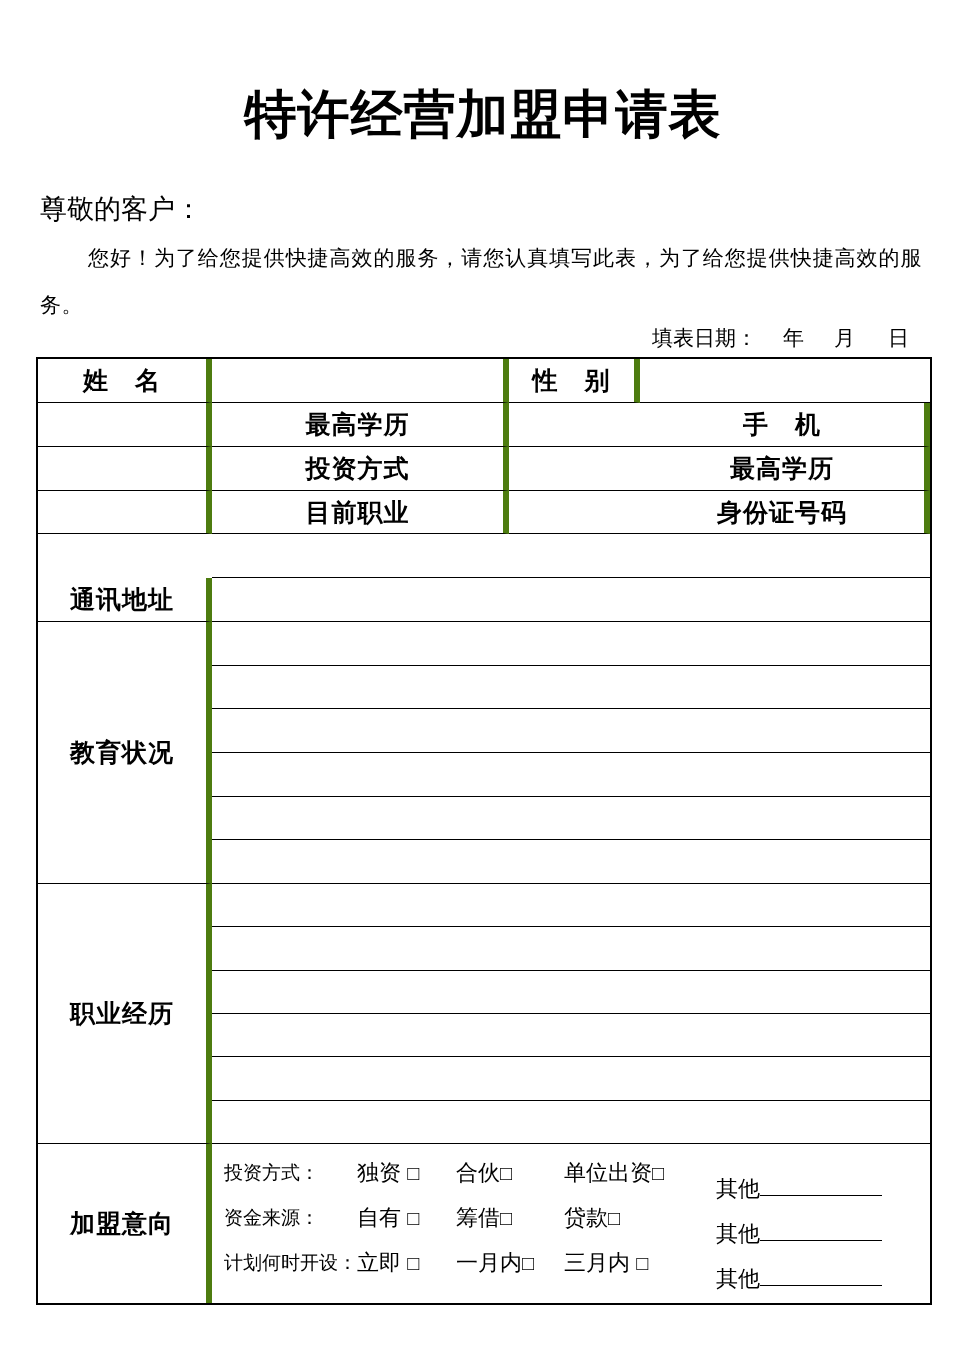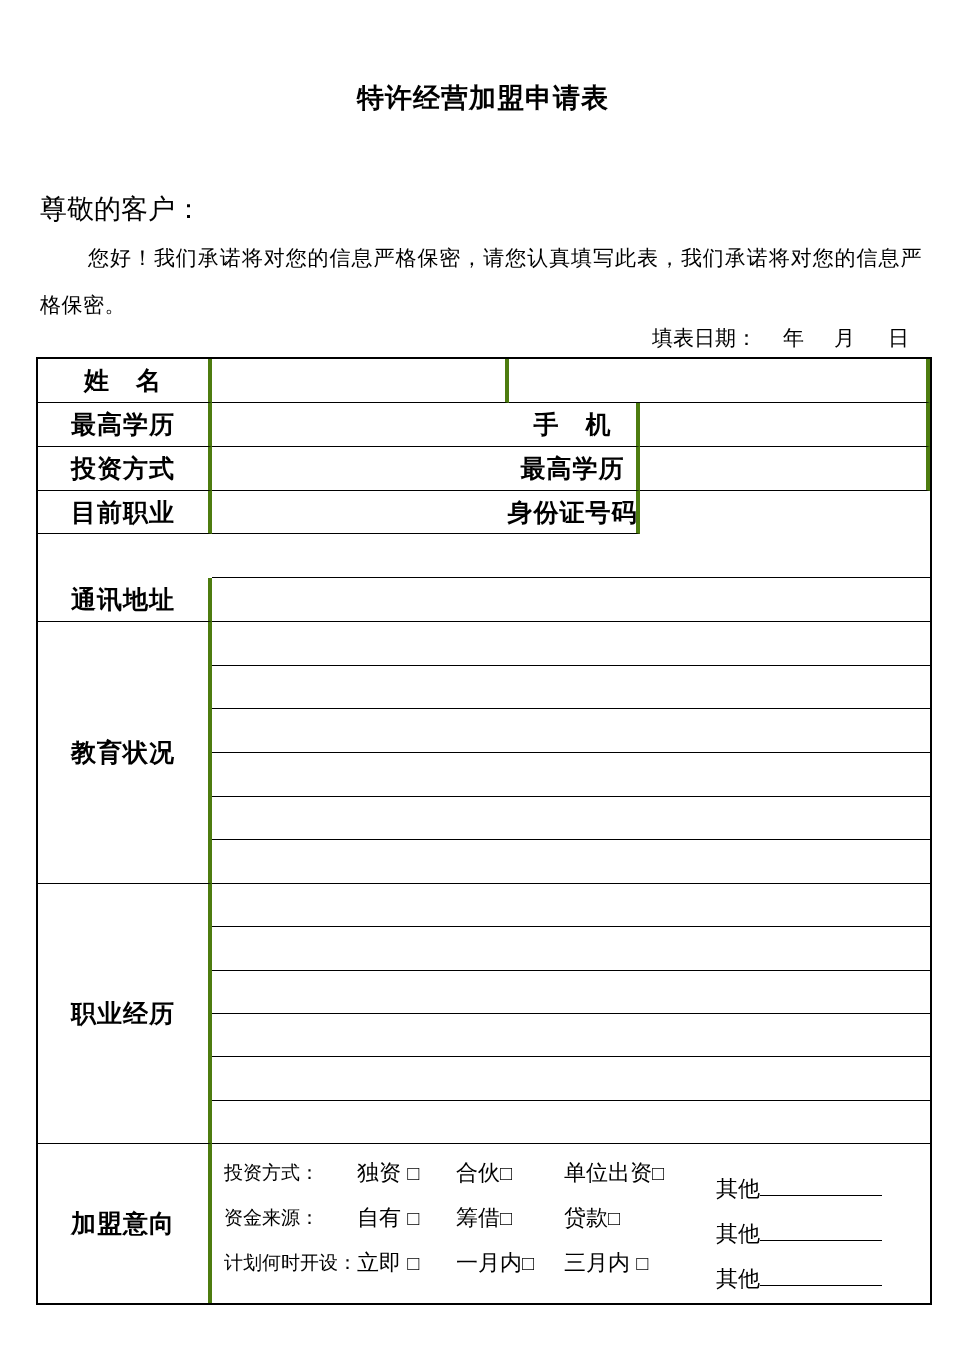--- a/index.html
+++ b/index.html
@@ -9,21 +9,21 @@
     width:966px; height:1362px;
     font-family:"Liberation Sans", sans-serif;
     color:#000000;
     overflow:hidden;
   }
 
   .doc-title {
     position:absolute; top:80px; left:0; width:966px;
     text-align:center;
     font-family:Liberation Serif, serif;
-    font-weight:700; font-size:27px; letter-spacing:1px;
+    font-weight:700; font-size:52px; letter-spacing:1px;
   }
 
   .greeting {
     position:absolute; top:191px; left:40px;
     font-size:27px;
   }
 
   .intro {
     position:absolute; top:234px; left:40px; width:882px;
     font-size:21px; line-height:47px;
@@ -42,21 +42,21 @@
 
   .form-table {
     position:absolute; left:36px; top:357px;
     width:896px; height:948px;
     border:2px solid #000;
     display:grid;
     grid-template-columns:174px 297px 131px 290px;
     grid-template-rows:44px 44px 44px 43px 44px 44px 262px 260px auto;
   }
 
-  .cell { border-right:4px solid #4d7c0f; border-bottom:1px solid #000; }
+  .cell { border-right:6px solid #4d7c0f; border-bottom:1px solid #000; }
   .last-col   { border-right:none; }
   .bottom-row { border-bottom:none; }
 
   .label-cell {
     display:flex; align-items:center; justify-content:center;
     font-weight:700; font-size:25px; letter-spacing:1px;
     white-space:pre;
   }
 
   .span3 { grid-column:2 / 5; }
@@ -81,33 +81,34 @@
     border-bottom:1px solid #000; vertical-align:baseline;
   }
 </style>
 </head>
 <body>
 
 <div class="doc-title">特许经营加盟申请表</div>
 
 <div class="greeting">尊敬的客户：</div>
 
-<div class="intro">您好！我们承诺将对您的信息严格保密，请您认真填写此表，我们承诺将对您的信息严格保密。</div>
+<div class="intro">您好！为了给您提供快捷高效的服务，请您认真填写此表，为了给您提供快捷高效的服务。</div>
 
 <div class="date-line">
   <span class="date-label">填表日期：</span>
   <span class="date-year">年</span>
   <span class="date-month">月</span>
   <span class="date-day">日</span>
 </div>
 
 <div class="form-table">
 
   <div class="cell label-cell">姓　名</div>
   <div class="cell"></div>
+  <div class="cell label-cell">性　别</div>
   <div class="cell last-col"></div>
 
   <div class="cell"></div>
   <div class="cell label-cell">最高学历</div>
   <div class="cell last-col"></div>
 
   <div class="cell label-cell">手　机</div>
   <div class="cell"></div>
   <div class="cell label-cell">投资方式</div>
   <div class="cell last-col"></div>

